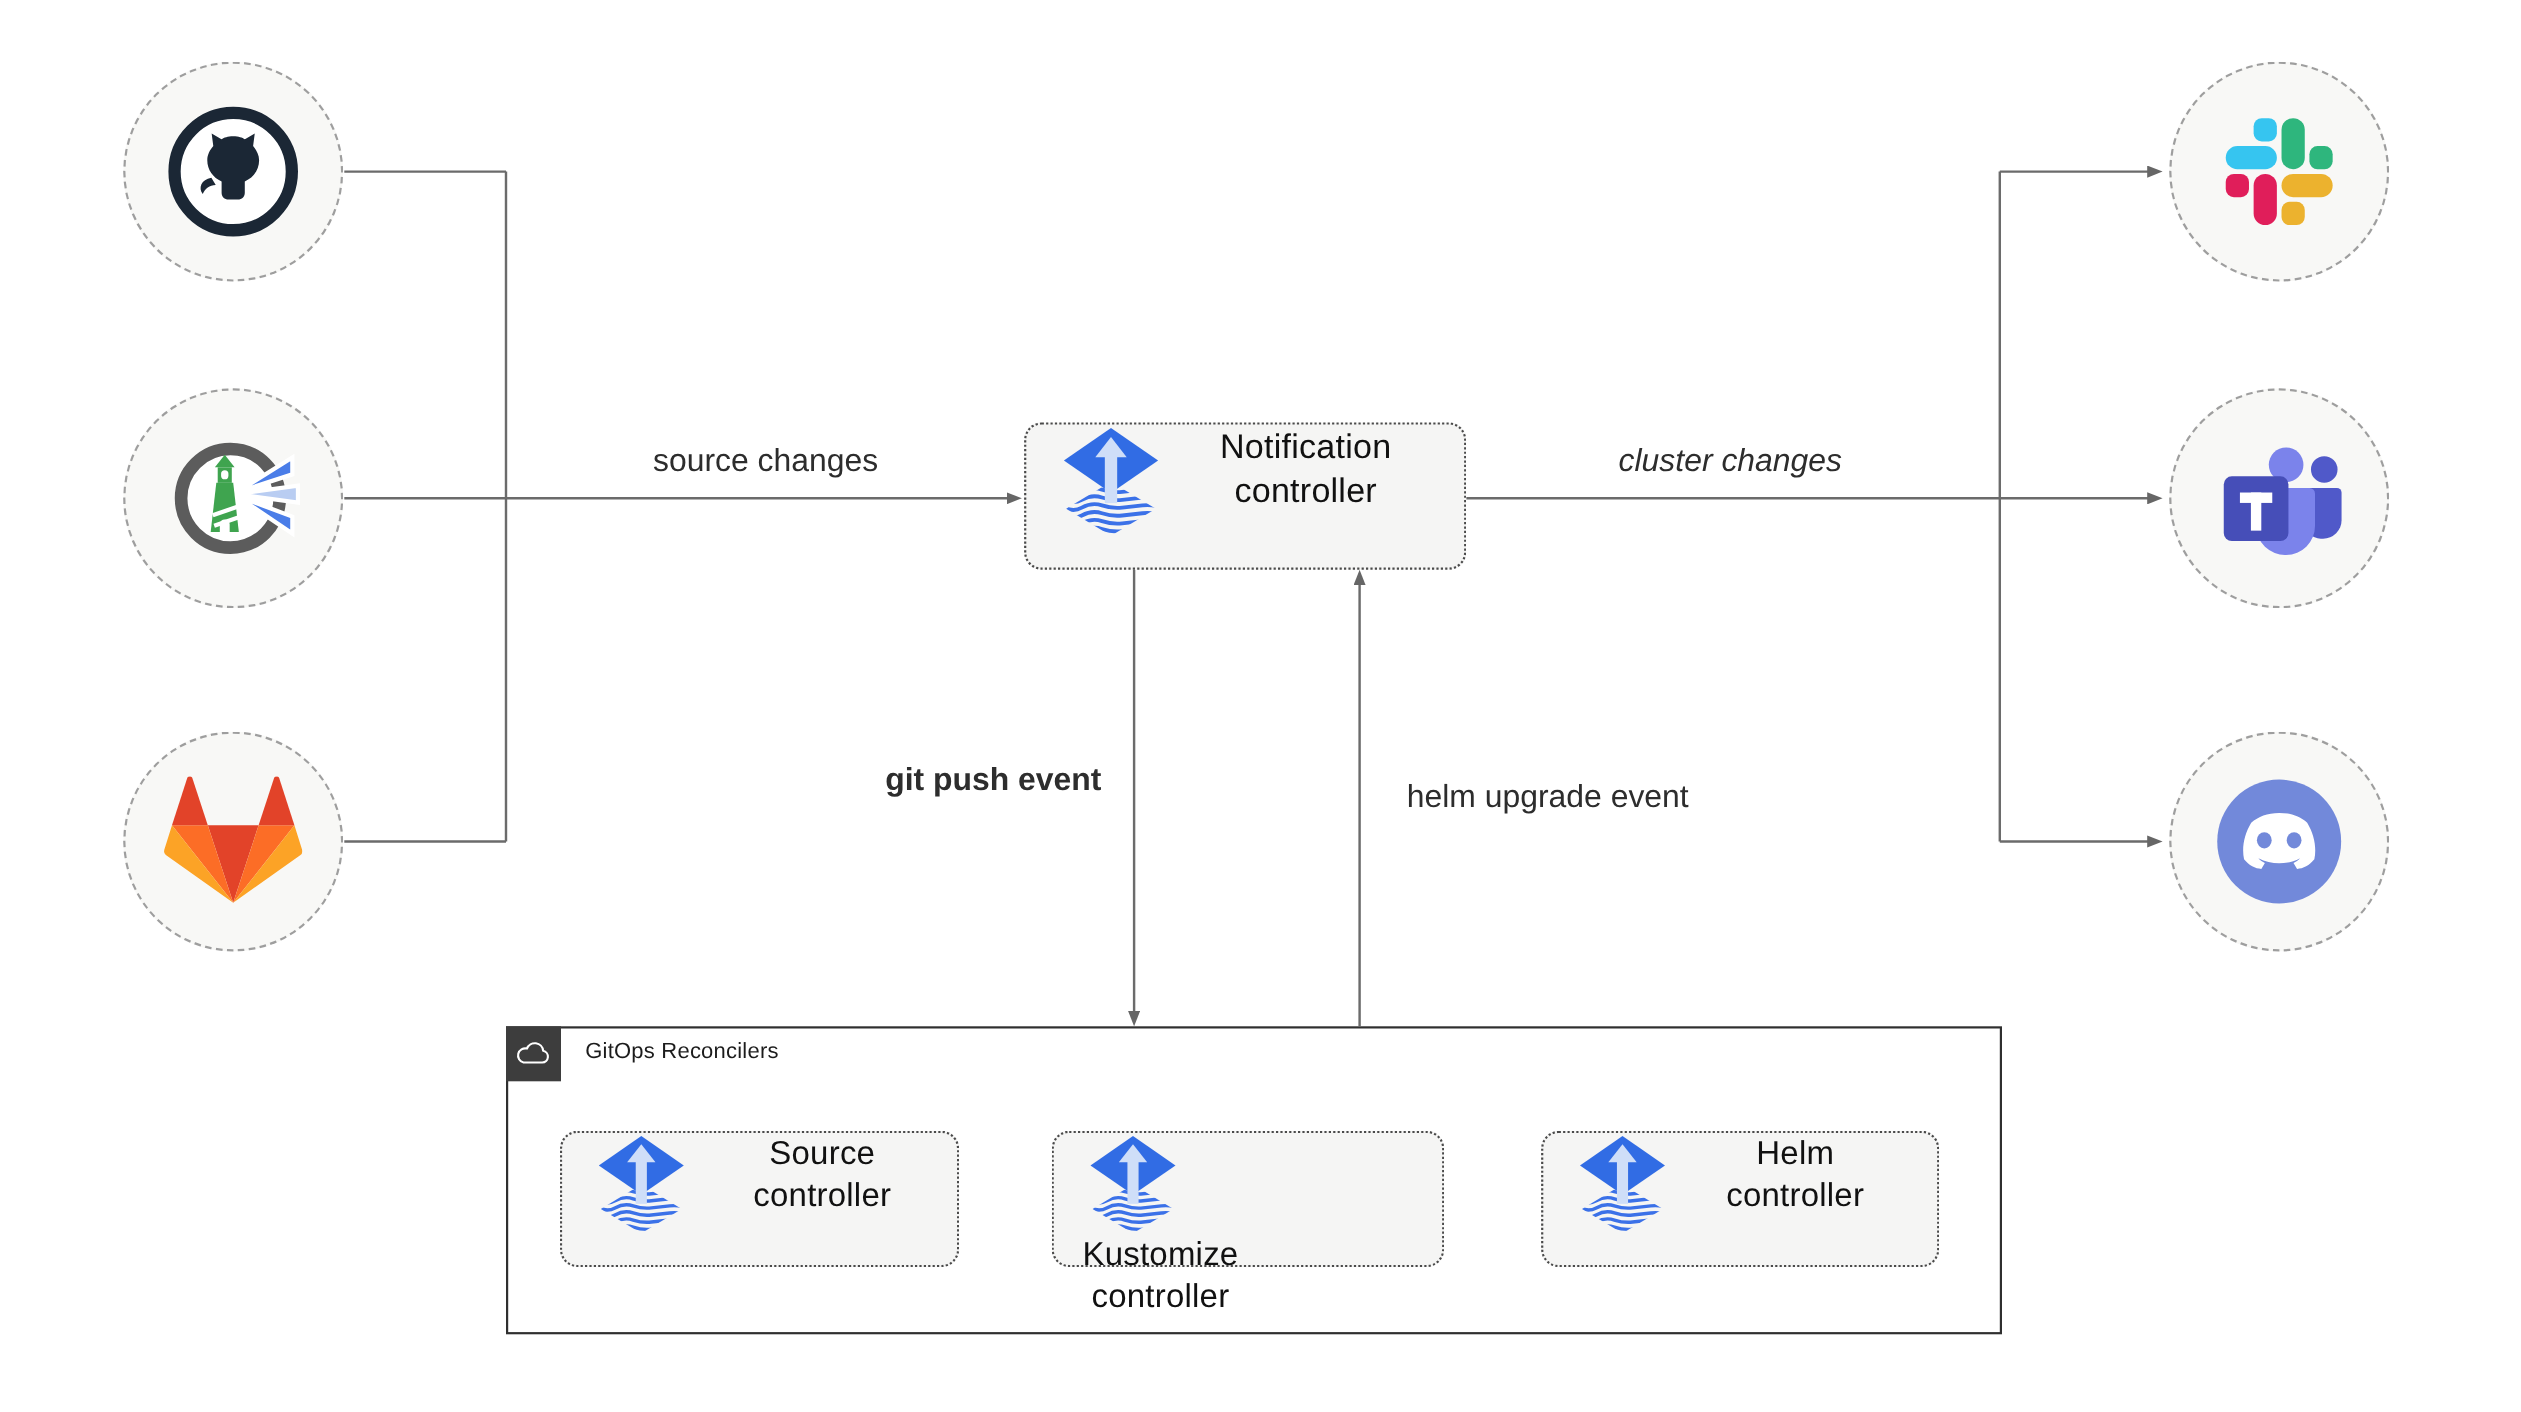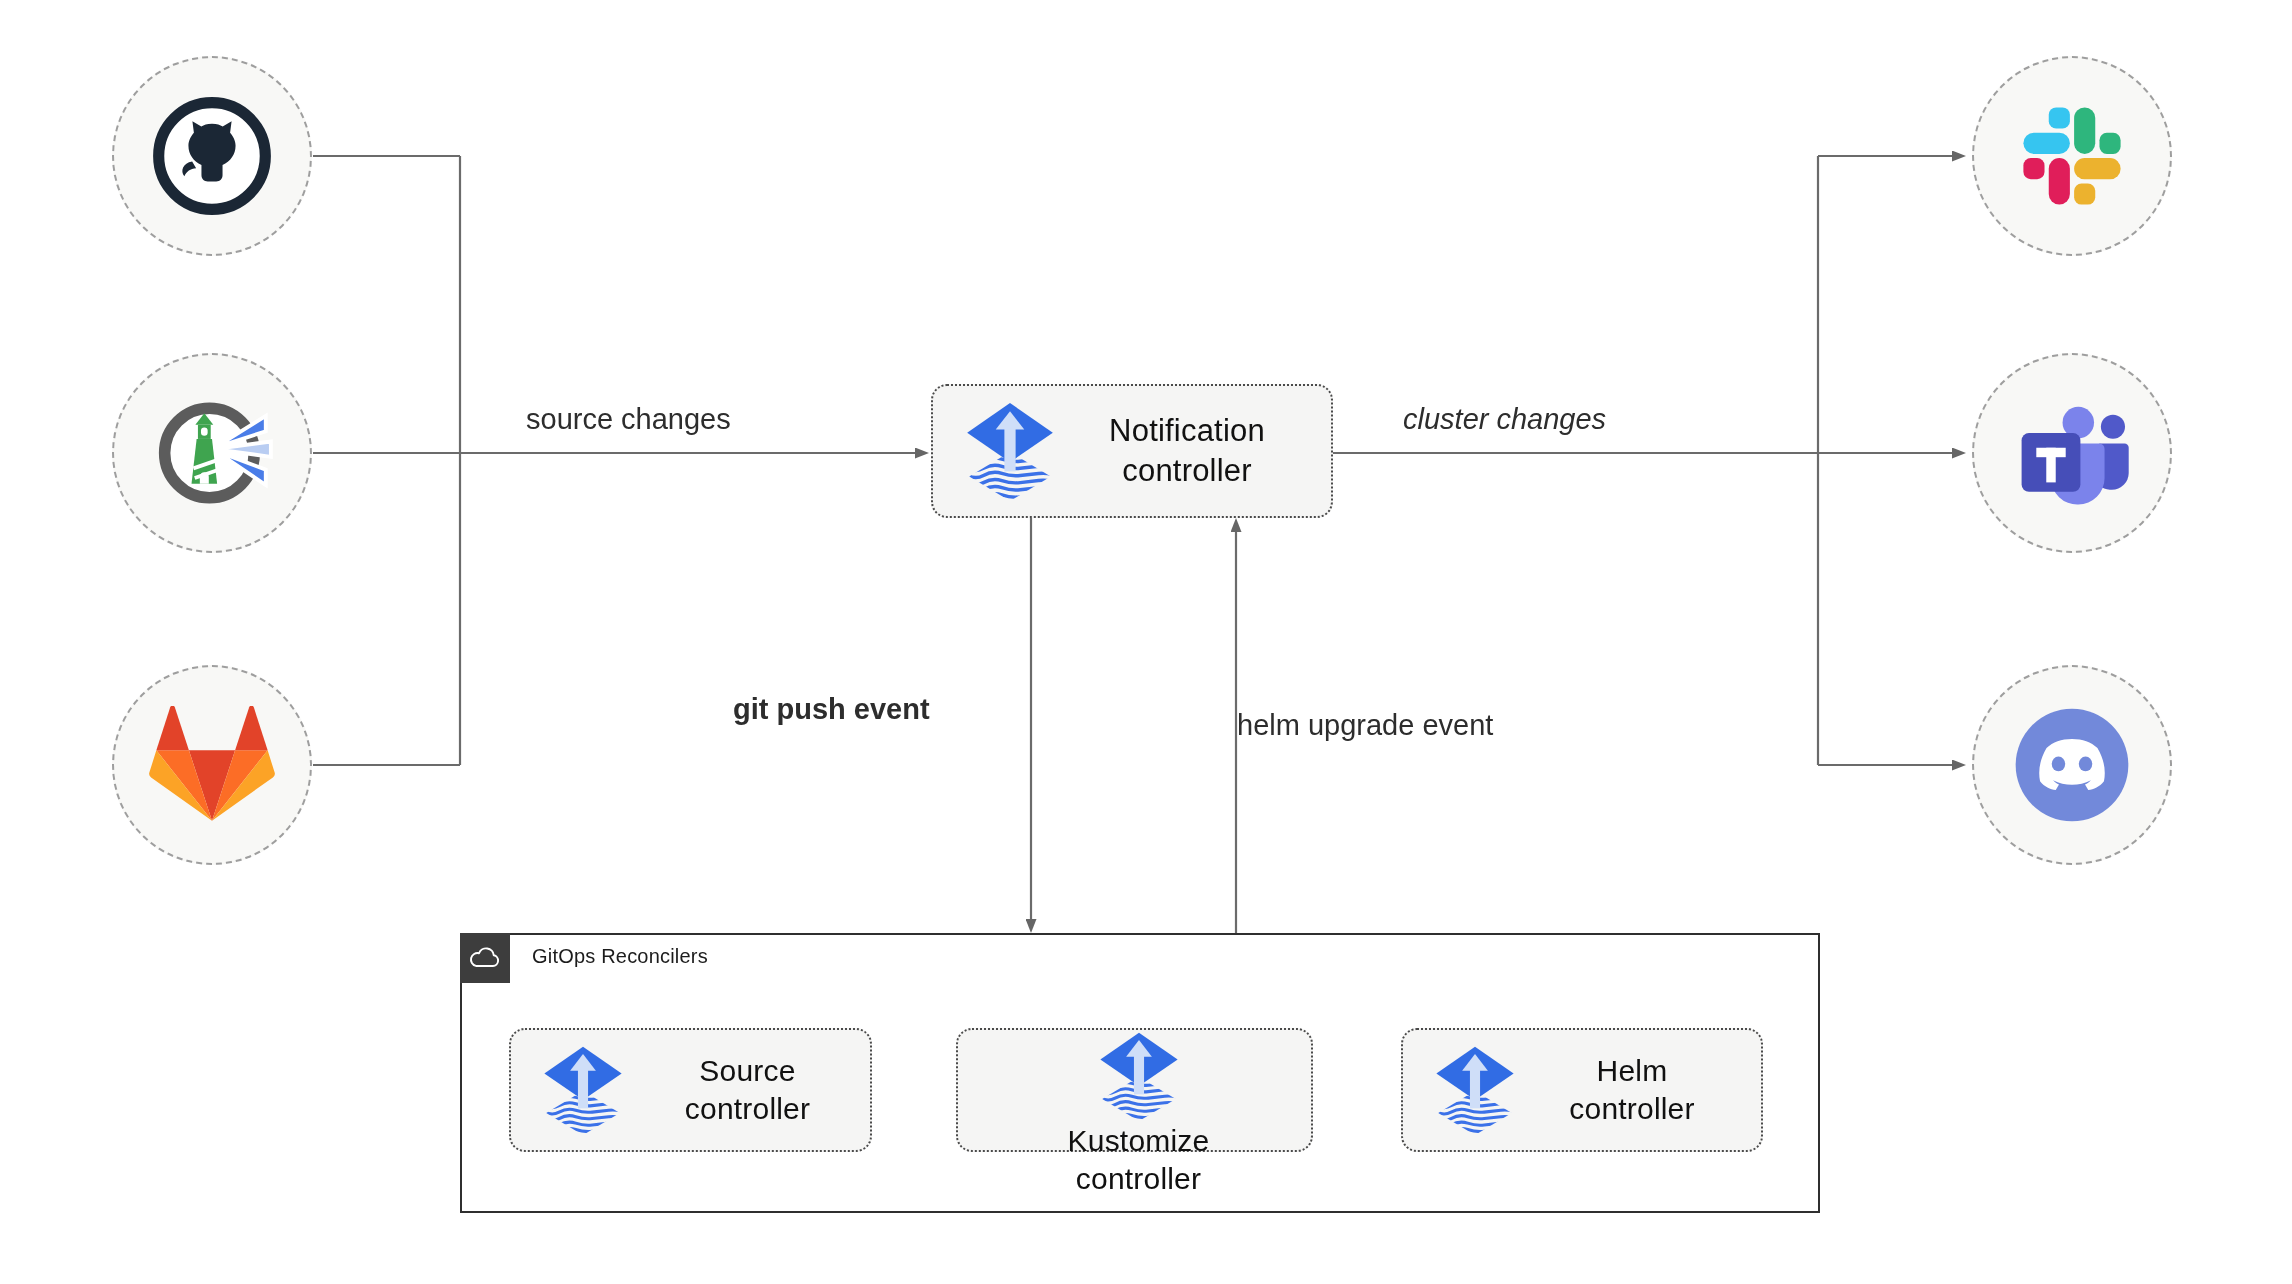--- a/index.html
+++ b/index.html
@@ -9,34 +9,34 @@
   }
   svg.connectors{position:absolute;left:0;top:0;width:2292px;height:1284px;pointer-events:none;}
   .circle-node{
     position:absolute;width:200px;height:200px;border-radius:50%;
     background:#f8f8f6;border:2px dashed #9e9e9e;box-sizing:border-box;
     display:flex;align-items:center;justify-content:center;
   }
   .circle-node svg{display:block;}
   .node-box{
     position:absolute;background:#f5f5f4;border:2px dotted #4a4a4a;border-radius:16px;
-    box-sizing:border-box;display:flex;align-items:center;padding:0 18px 0 26px;
+    box-sizing:border-box;display:flex;align-items:flex-start;padding:0 18px 0 26px;
   }
   .node-box .flux{flex:0 0 auto;}
   .node-box .box-label{
     flex:1 1 auto;text-align:center;white-space:pre-line;color:#111111;
     font-size:31px;line-height:1.28;letter-spacing:.2px;
   }
   #notification-box{left:931px;top:384px;width:402px;height:134px;}
   #source-box{left:509px;top:1028px;width:363px;height:124px;gap:14px;}
   #kustomize-box{left:956px;top:1028px;width:357px;height:124px;flex-direction:column;}
   #helm-box{left:1401px;top:1028px;width:362px;height:124px;}
   #source-box .box-label,#kustomize-box .box-label,#helm-box .box-label{font-size:30px;}
   .edge-label{
-    position:absolute;width:340px;text-align:left;font-size:29px;color:#2d2d2d;
+    position:absolute;width:340px;text-align:center;font-size:29px;color:#2d2d2d;
   }
   #lbl-source{left:526px;top:403px;}
   #lbl-cluster{left:1403px;top:403px;font-style:italic;}
   #lbl-gitpush{left:733px;top:693px;font-weight:bold;}
   #lbl-helmupgrade{left:1237px;top:693px;margin-top:16px;}
   .container-box{
     position:absolute;left:460px;top:933px;width:1360px;height:280px;
     border:2px solid #2f2f2f;box-sizing:border-box;background:#ffffff;
   }
   .container-badge{

